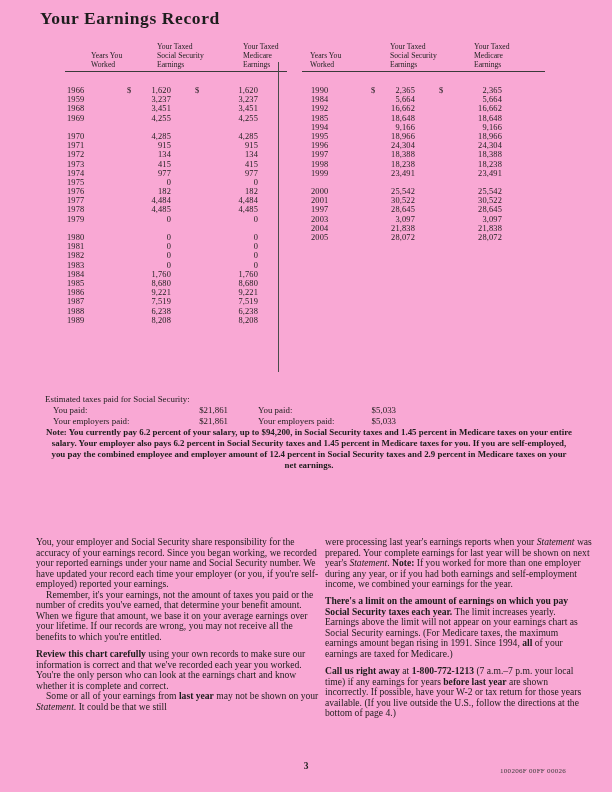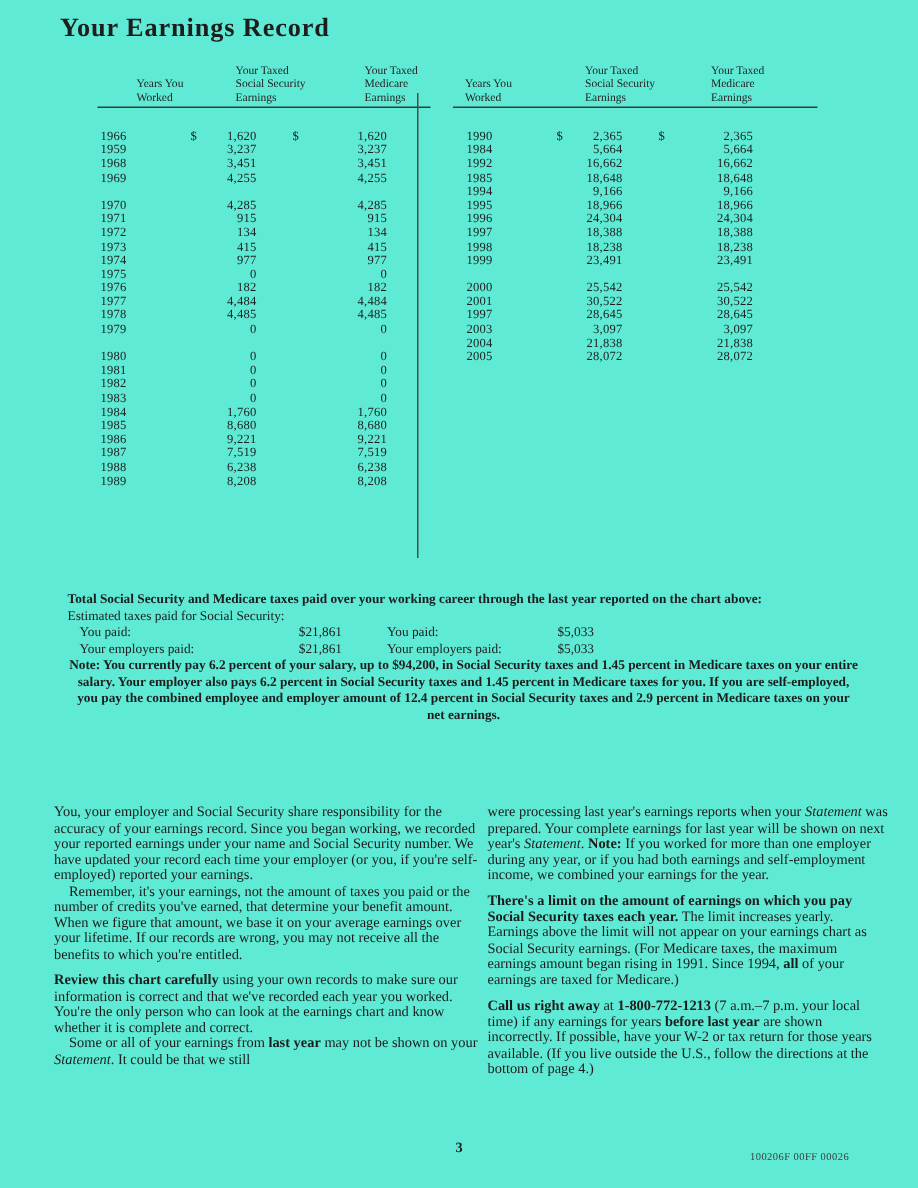--- a/index.html
+++ b/index.html
@@ -1,20 +1,20 @@
 <!DOCTYPE html>
 <html><head>
 <meta charset="utf-8">
 <style>
   html,body{margin:0;padding:0;background:#9a9a9a;}
   .page{
     position:relative;
     width:612px;height:792px;
     margin:0 auto;
-    background:#5eead4;
+    background:#f9a8d4;
     color:#1d1d1d;
     font-family:"Liberation Serif","DejaVu Serif",serif;
     overflow:hidden;
   }
   
   .page-title{
     position:absolute;left:40px;top:8px;
     font-size:17.5px;font-weight:bold;letter-spacing:0.6px;
   }
   
@@ -443,21 +443,20 @@
             <span class="c-sp"></span>
             <span class="c-dollar"></span>
             <span class="c-val">28,072</span>
           </div>
         </div>
     </div>
 
   </div>
 
   <div class="tax-section">
-    <div class="tax-intro">Total Social Security and Medicare taxes paid over your working career through the last year reported on the chart above:</div>
     <div class="tax-heads">
       <span>Estimated taxes paid for Social Security:</span>
     </div>
     <div class="tax-row">
       <span class="lbl">You paid:</span>
       <span class="val">$21,861</span>
       <span></span>
       <span class="lbl">You paid:</span>
       <span class="val">$5,033</span>
     </div>

